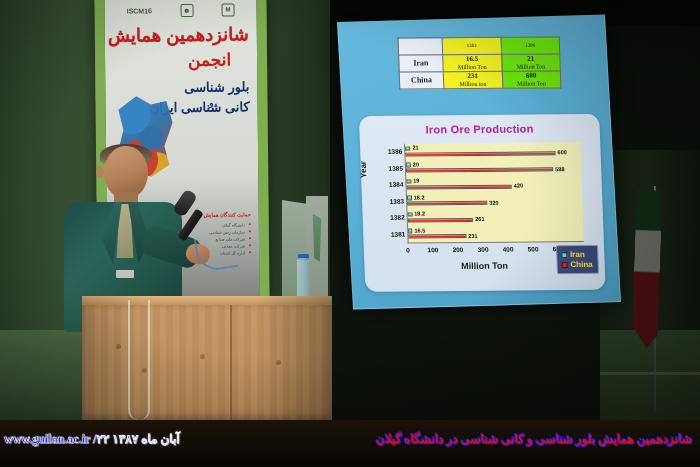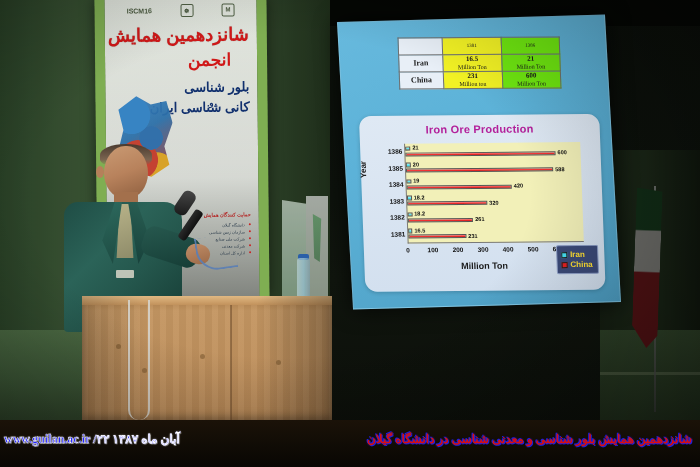--- a/index.html
+++ b/index.html
@@ -542,16 +542,16 @@
   </div>
   <div class="cable-drop"></div>
 
   <div class="flag-pole"></div>
   <div class="flag-ir"></div>
 
   <div class="vignette"></div>
 
   <div id="caption">
     <div class="cap-left">www.guilan.ac.ir /۲۲ آبان ماه ۱۳۸۷</div>
-    <div class="cap-right">شانزدهمین همایش بلور شناسی و معدنی شناسی در دانشگاه گیلان</div>
+    <div class="cap-right">شانزدهمین همایش بلور شناسی و کانی شناسی در دانشگاه گیلان</div>
   </div>
 
 </div>
 
 </body></html>

